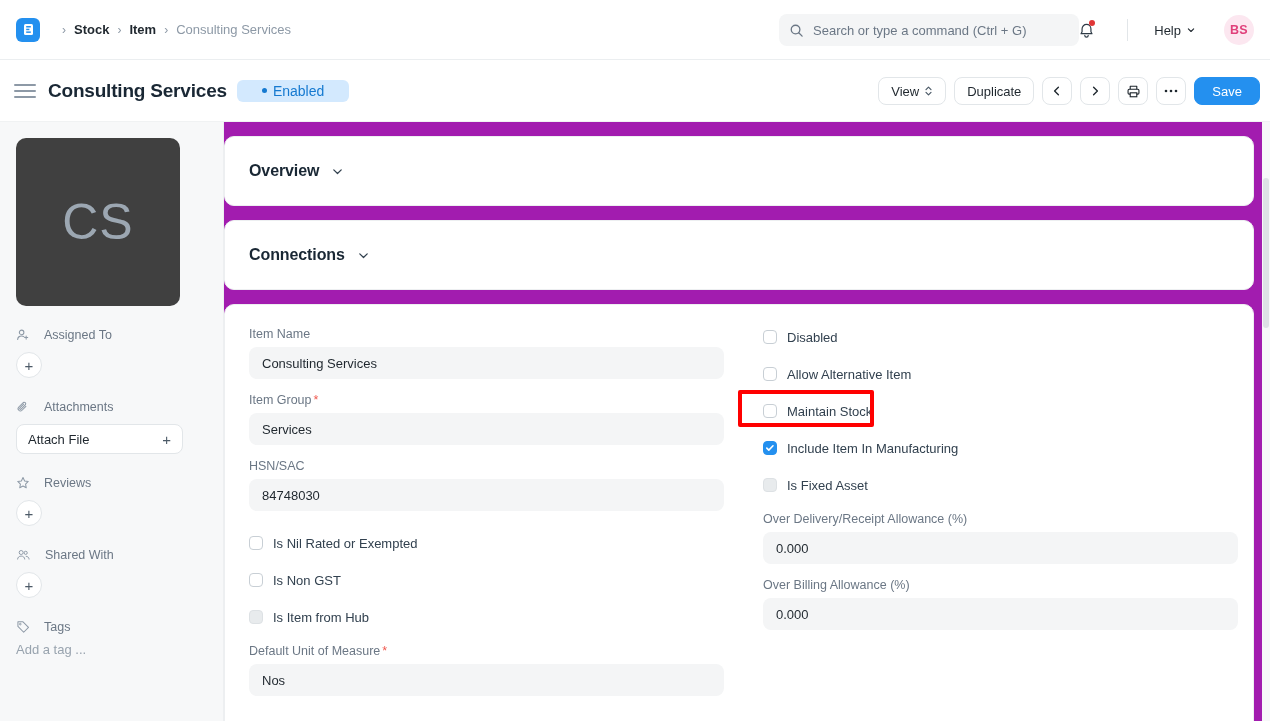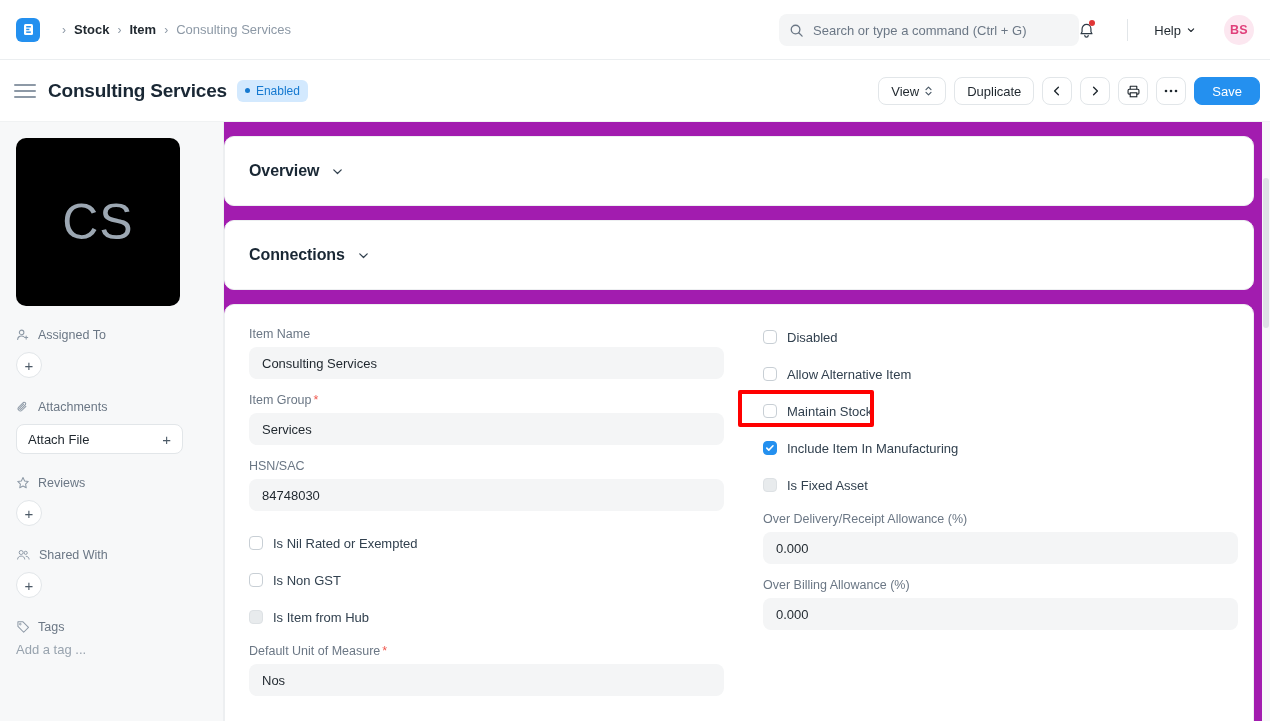--- a/index.html
+++ b/index.html
@@ -98,23 +98,23 @@
     margin-right: 12px;
   }
   #sidebar-toggle span { display:block; height: 2px; background: #8D99A6; border-radius: 1px; }
   #page-title {
     font-size: 19px; font-weight: 700; color: #192734;
     letter-spacing: -0.2px; white-space: nowrap;
   }
   #status-badge {
     margin-left: 10px; height: 22px; border-radius: 6px;
     background: #D3E9FE; color: #1579D0;
-    font-size: 12px; font-weight: 500;
+    font-size: 14px; font-weight: 500;
     display: inline-flex; align-items: center; gap: 6px;
-    padding: 0 8px;
+    padding: 0 25px;
   }
   #status-badge .dot { width: 5px; height: 5px; border-radius: 50%; background: #1579D0; }
 
   #page-actions {
     position: absolute; right: 10px; top: 0; height: 62px;
     display: flex; align-items: center; gap: 8px;
   }
   .pbtn {
     height: 28px; border: 1px solid #E2E6E9; border-radius: 8px;
     background: #FFFFFF; color: #1F272E;
@@ -134,27 +134,27 @@
 
   
   #sidebar {
     width: 224px; flex: 0 0 224px;
     background: #F7F8F9;
     border-right: 1px solid #EDEFF1;
     padding: 16px 16px 0 16px;
   }
   #item-image {
     width: 164px; height: 168px;
-    background: #000000; border-radius: 10px;
+    background: #404040; border-radius: 10px;
     display: flex; align-items: center; justify-content: center;
     color: #9CA7B2; font-size: 50px; font-weight: 400; letter-spacing: 1px;
   }
   .side-group { margin-top: 22px; }
   .side-head {
-    display: flex; align-items: center; gap: 8px;
+    display: flex; align-items: center; gap: 14px;
     font-size: 12.5px; color: #6B7785; font-weight: 500;
   }
   .plus-circle {
     width: 26px; height: 26px; border-radius: 50%;
     border: 1px solid #E2E6E9; background: #FFFFFF;
     display: flex; align-items: center; justify-content: center;
     margin-top: 10px; cursor: pointer;
     color: #4C5A67; font-size: 15px; line-height: 1;
   }
   #attach-file-btn {

